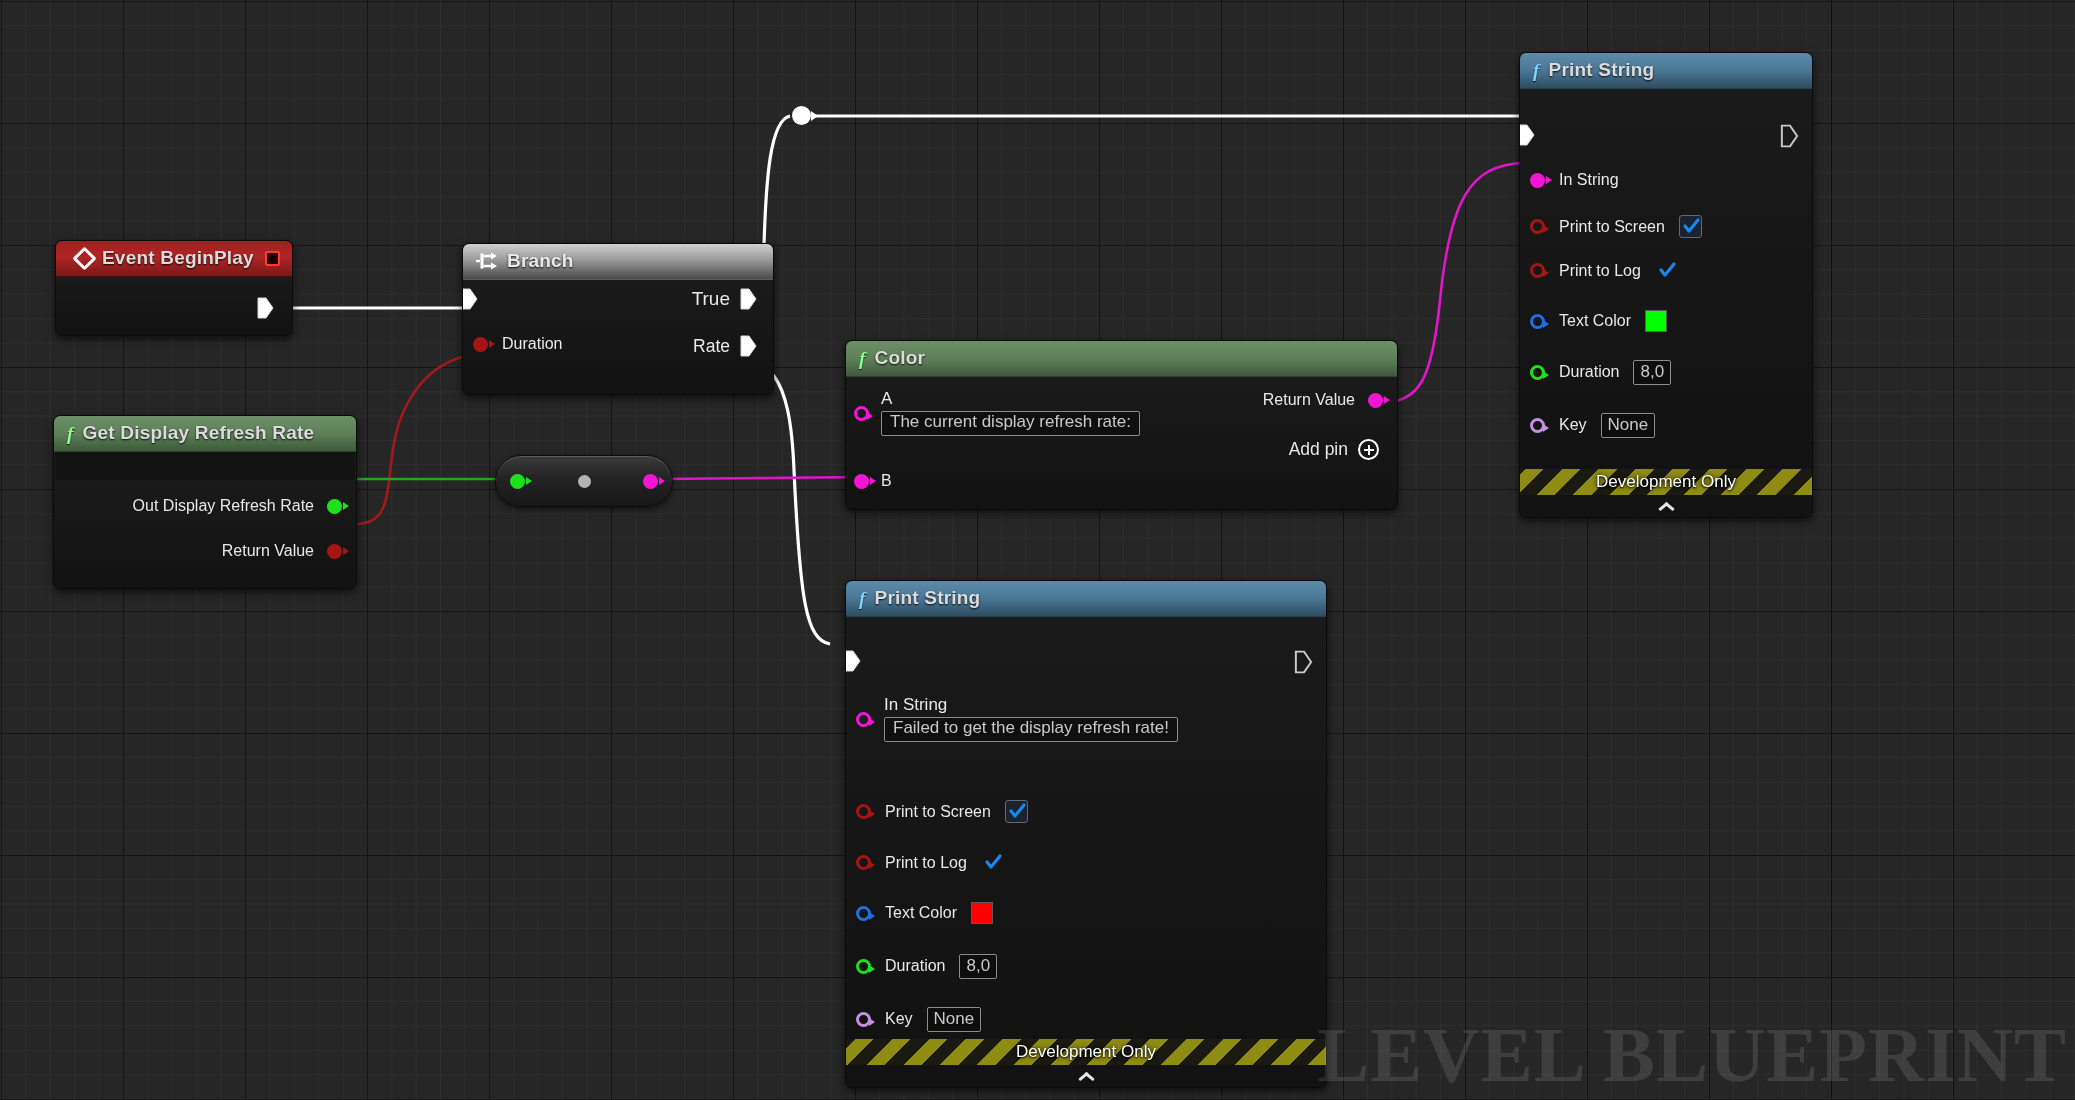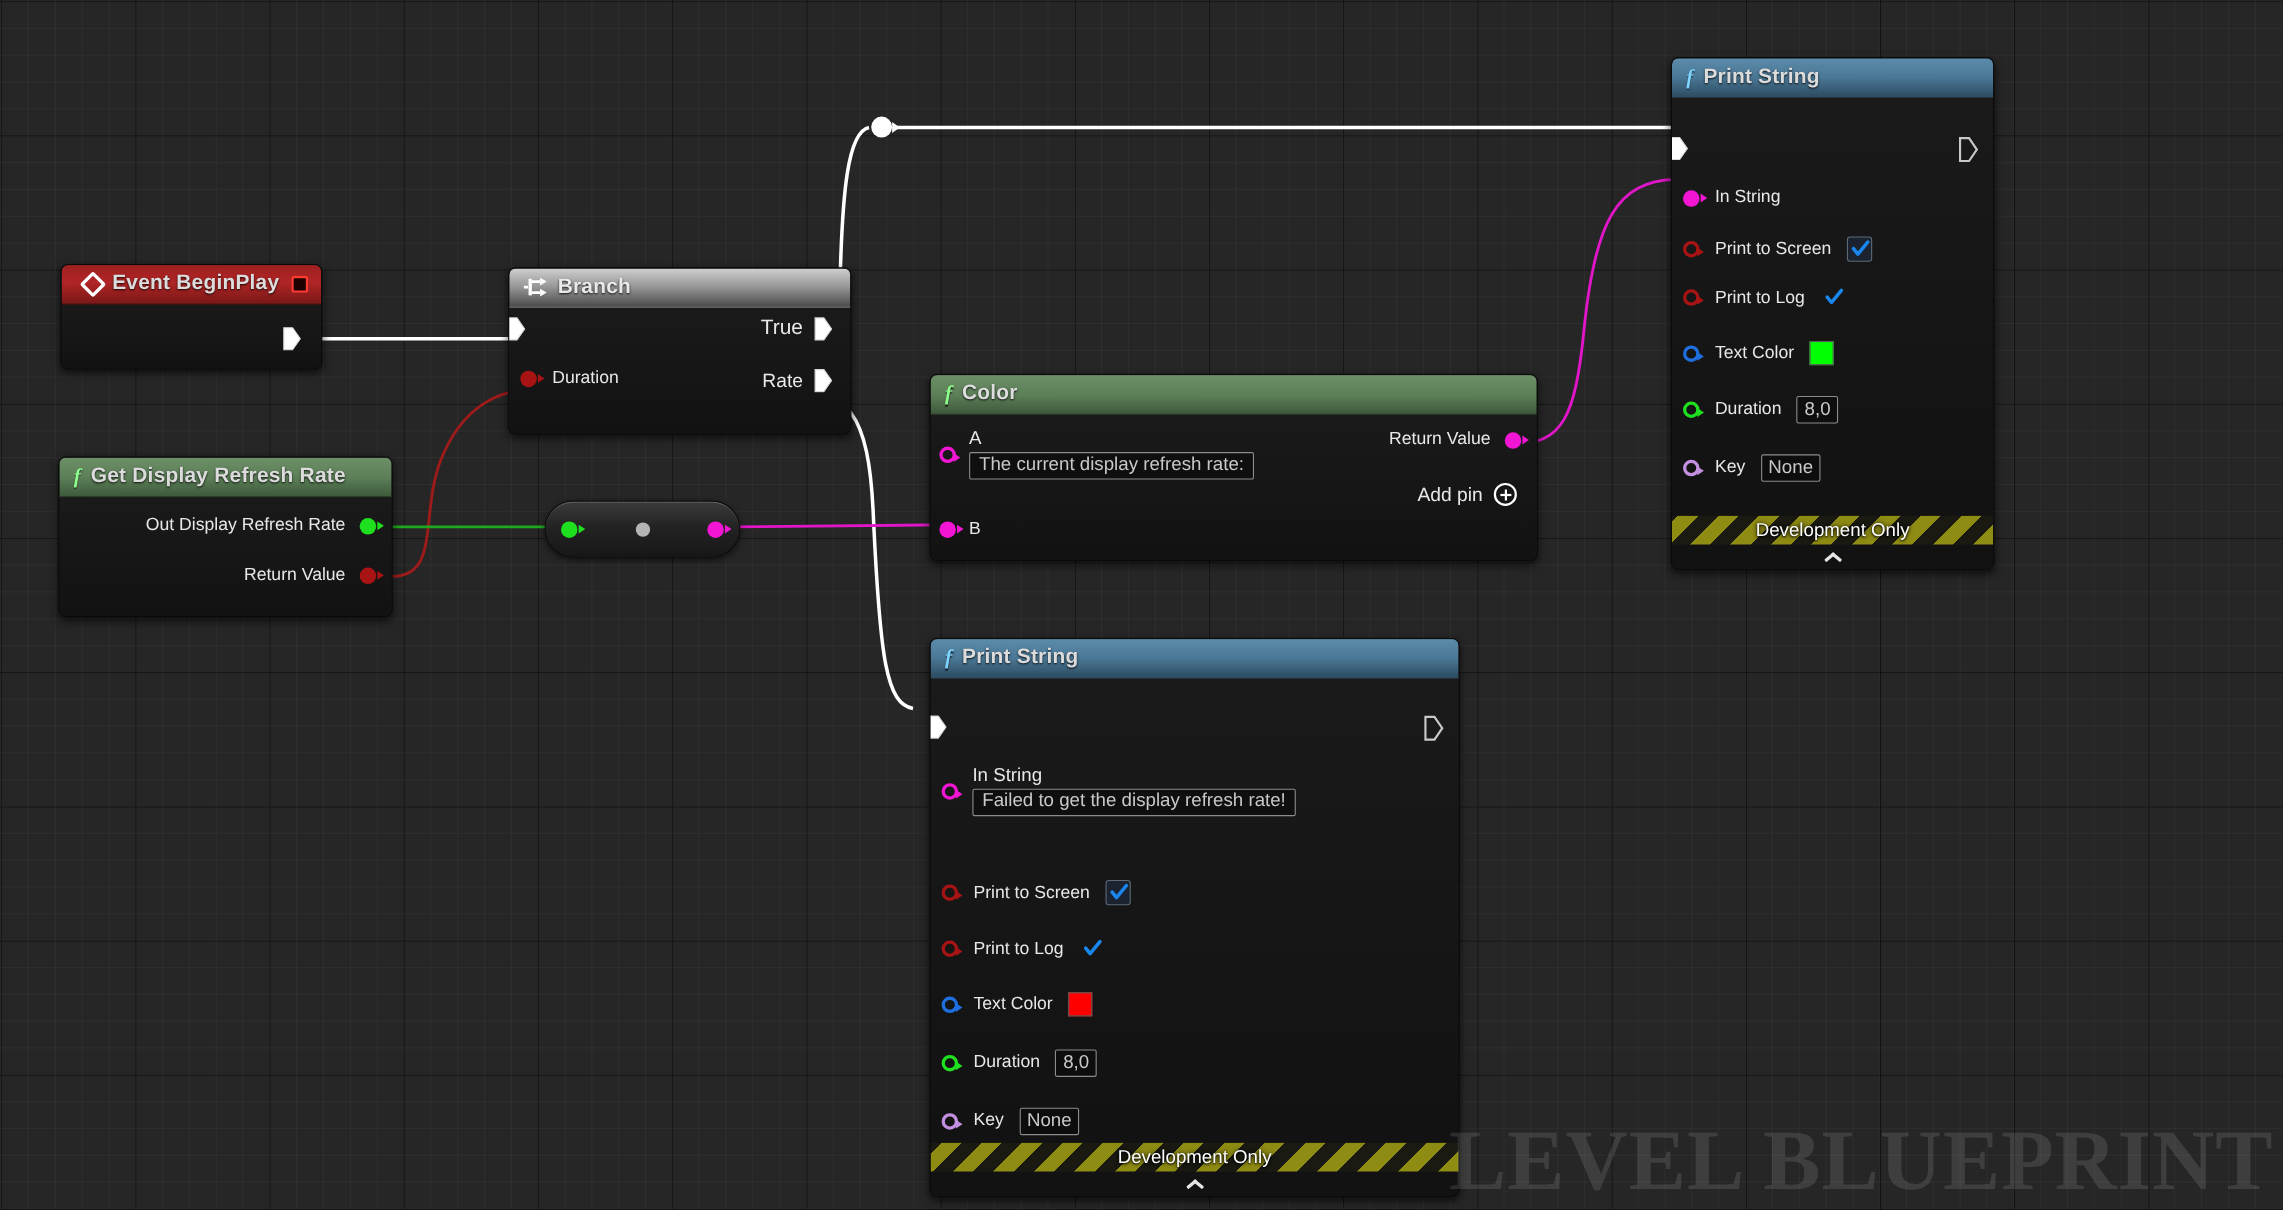--- a/index.html
+++ b/index.html
@@ -367,21 +367,21 @@
         </span>
       </div>
     </div>
   </div>
 
   <div class="node" style="left:53px; top:415px; width:304px;">
     <div class="node-title title-func-green">
       <span class="ficon green">f</span>
       <span>Get Display Refresh Rate</span>
     </div>
-    <div class="body" style="height:108px;">
+    <div class="body" style="height:108px;margin-top:28px;">
       <div style="position:absolute; right:14px; top:17px; display:flex; align-items:center; gap:13px;">
         <span class="lbl">Out Display Refresh Rate</span>
         <span class="dot filled c-float"></span>
       </div>
       <div style="position:absolute; right:14px; top:62px; display:flex; align-items:center; gap:13px;">
         <span class="lbl">Return Value</span>
         <span class="dot filled c-bool"></span>
       </div>
     </div>
   </div>

